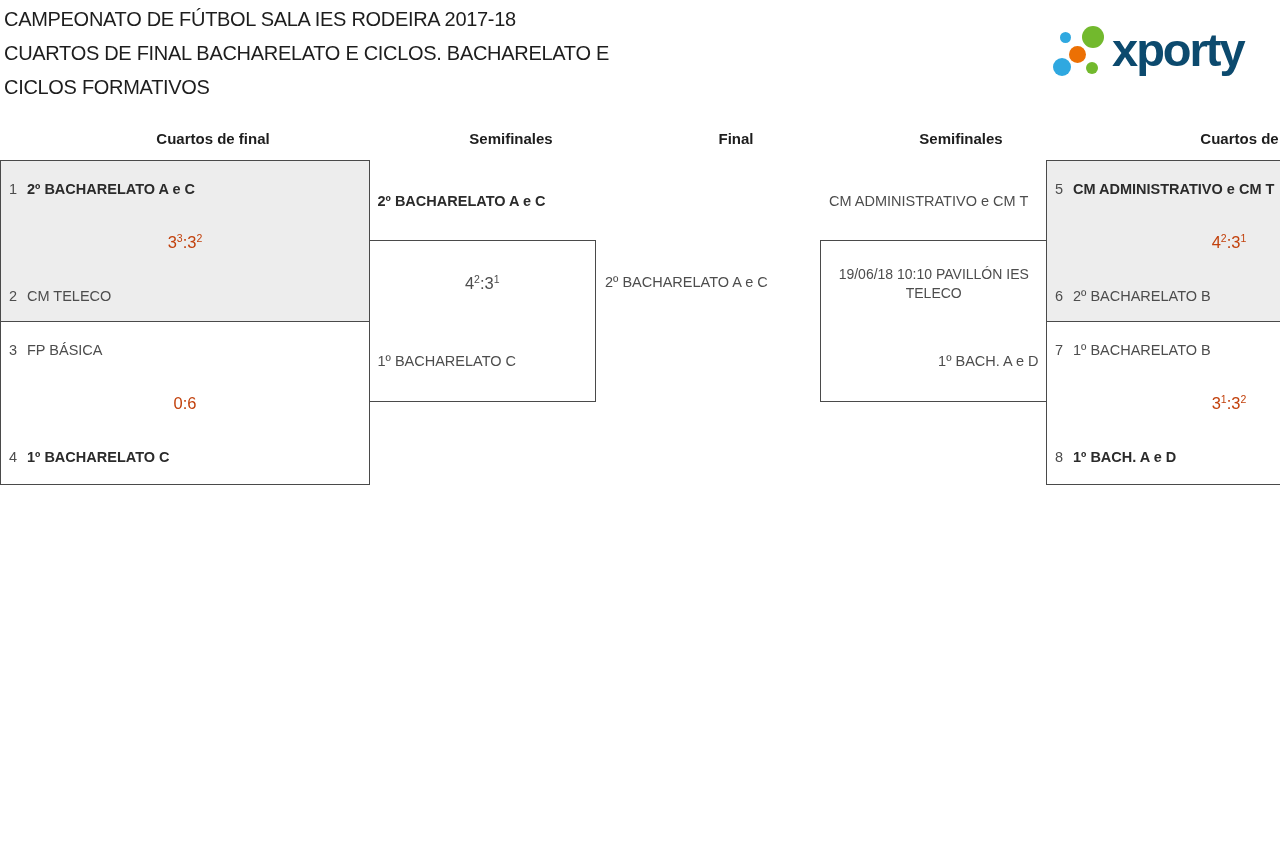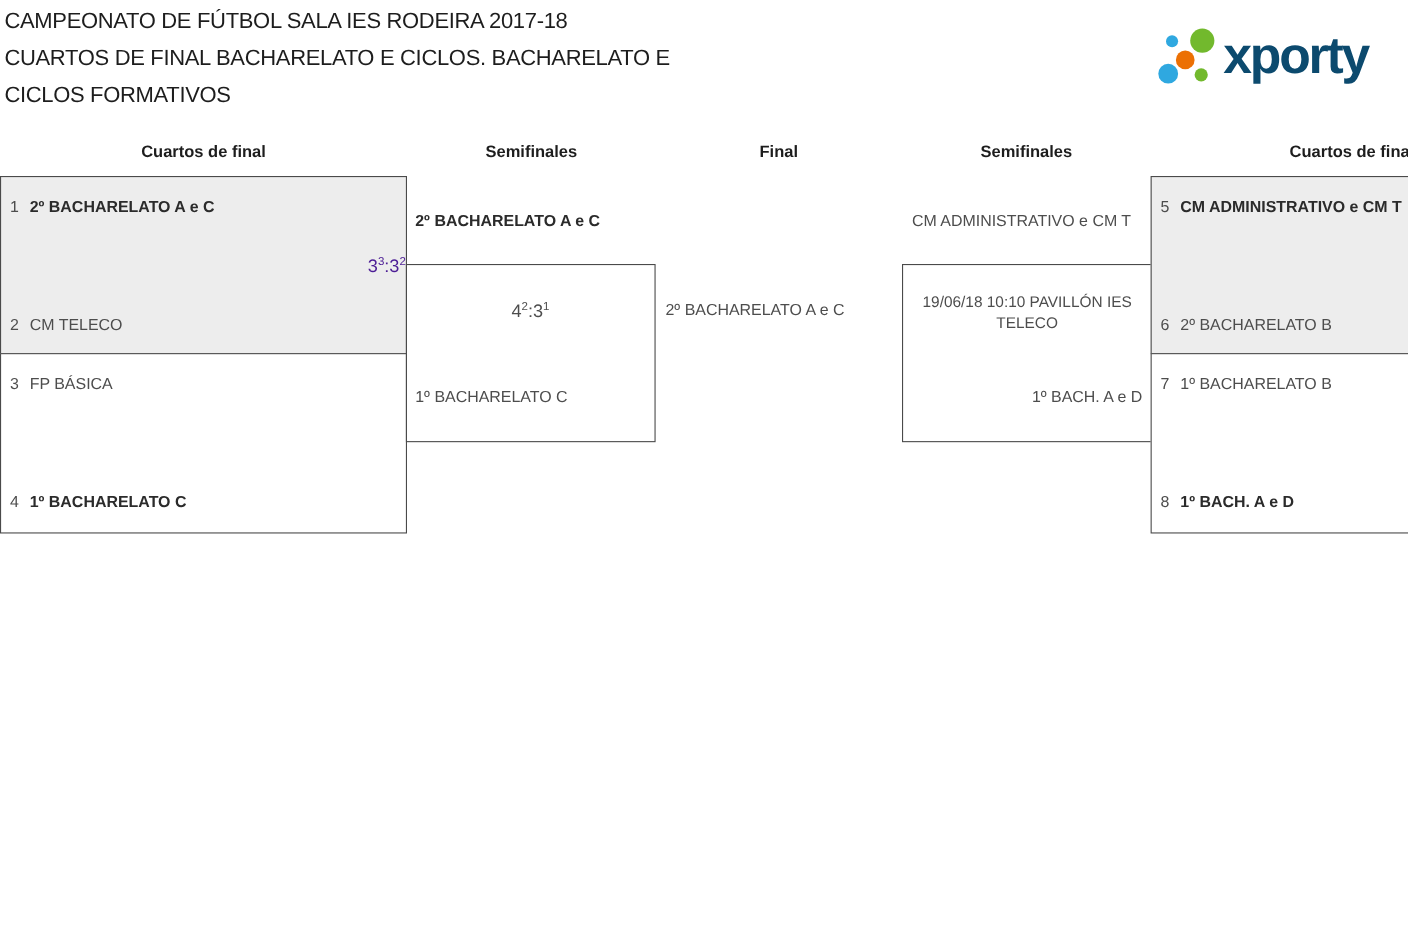--- a/index.html
+++ b/index.html
@@ -22,21 +22,21 @@
   .logo-text {
     left:1112px; top:22px;
     font-size:47px; font-weight:bold; letter-spacing:-2px;
     color:#0c4a6e;
   }
 
   
   .round-header {
     top:130px; height:18px;
     font-size:15px; font-weight:bold; line-height:18px;
-    color:#1d1d1d; text-align:center; white-space:nowrap;
+    color:#1d1d1d; text-align:center; white-space:nowrap;margin-left:28px;
   }
   .rh1 { left:0;      width:370px; }
   .rh2 { left:370px;  width:226px; }
   .rh3 { left:596px;  width:224px; }
   .rh4 { left:820px;  width:226px; }
   .rh5 { left:1046px; width:366px; }
 
   
   .box {
     position:absolute; box-sizing:border-box;
@@ -55,21 +55,21 @@
     font-size:14.5px; line-height:16px; white-space:nowrap;
   }
   .r-top { top:20px; }
   .r-bot { top:127px; }
   .seed { position:absolute; left:8px; width:16px; color:#4d4d4d; font-weight:normal; }
   .tname { position:absolute; left:26px; color:#4d4d4d; }
   .winner .tname { font-weight:bold; color:#2b2b2b; }
 
   .score-row {
     position:absolute; left:0; right:0; top:72px; height:18px;
-    text-align:right; font-size:16.5px; line-height:18px; color:#4c1d95;
+    text-align:center; font-size:16.5px; line-height:18px; color:#c2410c;
     white-space:nowrap;
   }
   .score-row sup, .sf-score sup {
     font-size:10.5px; vertical-align:6px; line-height:0;
   }
 
   
   .sf-name-top {
     position:absolute; top:-48px; left:8px; height:16px;
     font-size:14.5px; line-height:16px; white-space:nowrap; color:#4d4d4d;
@@ -130,20 +130,21 @@
     <span class="seed">2</span>
     <span class="tname">CM TELECO</span>
   </div>
 </div>
 
 <div class="box qf2">
   <div class="team-row r-top">
     <span class="seed">3</span>
     <span class="tname">FP BÁSICA</span>
   </div>
+  <div class="score-row"><span>0</span><sup></sup><span>:</span><span>6</span><sup></sup></div>
   <div class="team-row r-bot winner">
     <span class="seed">4</span>
     <span class="tname">1º BACHARELATO C</span>
   </div>
 </div>
 
 <div class="box sf1">
   <div class="sf-name-top winner">2º BACHARELATO A e C</div>
   <div class="sf-score"><span>4</span><sup>2</sup><span>:</span><span>3</span><sup>1</sup></div>
   <div class="sf-name-bottom">1º BACHARELATO C</div>

